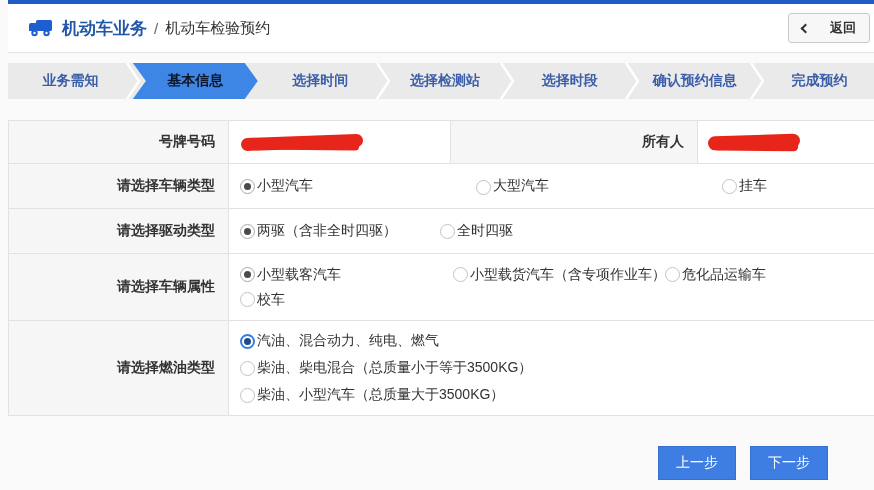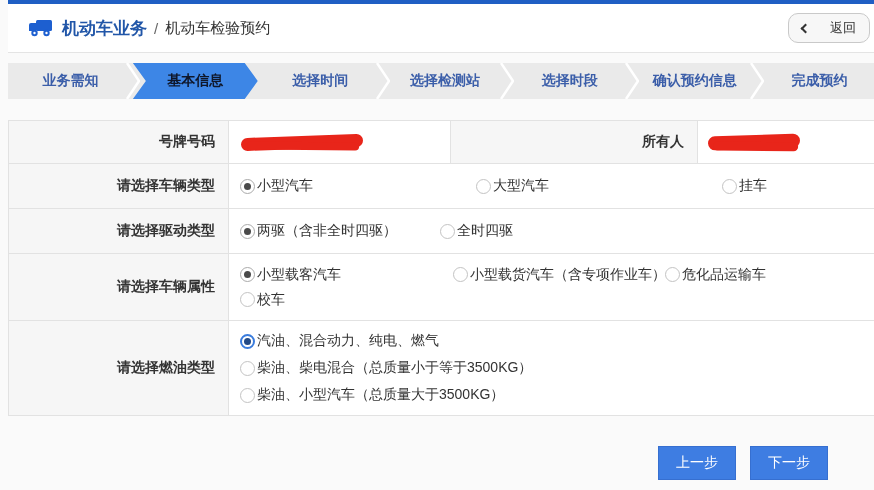--- a/index.html
+++ b/index.html
@@ -7,21 +7,21 @@
   .page { position:relative; width:874px; height:490px; background:#fafafa; overflow:hidden;margin-left:8px; }
 
   
   .topbar { height:4px; background:#1f5fc4; }
   header { height:49px; background:#fff; border-bottom:1px solid #e4e4e4; display:flex; align-items:center; padding:0 12px 0 20px; }
   .truck { display:inline-flex; margin-right:9px; }
   .title-main { color:#2156a8; font-size:17px; font-weight:bold; }
   .title-sep { color:#666; font-size:15px; margin:0 7px; }
   .title-sub { color:#333; font-size:15px; }
   .spacer { flex:1; }
-  .back-btn { display:inline-flex; align-items:center; gap:21px; background:#f7f7f7; border:1px solid #c9c9c9; border-radius:10px; padding:5px 13px; font-size:13px; color:#333; cursor:pointer; }
+  .back-btn { display:inline-flex; align-items:center; gap:21px; background:#f7f7f7; border:1px solid #c9c9c9; border-radius:3px; padding:5px 13px; font-size:13px; color:#333; cursor:pointer;font-weight:bold; }
   .chev-left { width:7px; height:7px; border-left:2px solid #333; border-bottom:2px solid #333; transform:rotate(45deg); display:inline-block; }
 
   
   .steps { display:flex; height:36px; background:#eaeaea; margin-top:10px; position:relative; }
   .step { flex:1; position:relative; display:flex; align-items:center; justify-content:center; font-size:14px; font-weight:bold; color:#3b5ea9; cursor:pointer; }
   .step.active { background:#3d86e6; color:#0f172a; clip-path:polygon(13px 50%, 0 0, calc(100% - 13px) 0, 100% 50%, calc(100% - 13px) 100%, 0 100%); }
   .sep-chev { position:absolute; right:-7px; top:0; z-index:2; pointer-events:none; }
 
   
   .table { margin-top:21px; background:#fff; border:1px solid #e2e2e2; border-bottom:none; }
@@ -30,21 +30,21 @@
   .cell-value { display:flex; align-items:center; background:#fff; }
   .row-first { height:43px; }
   .row-first .v1 { width:222px; border-right:1px solid #e2e2e2; padding-left:11px; }
   .row-first .l2 { width:247px; min-width:247px; }
   .row-first .v2 { flex:1; padding-left:10px; }
   .row-veh, .row-drv { height:45px; }
   .row-attr { height:67px; }
   .row-fuel { height:95px; }
   .cell-opts { flex:1; display:flex; align-items:center; flex-wrap:wrap; padding-left:11px; background:#fff; }
   .opt { display:inline-flex; align-items:center; gap:2px; font-size:14px; color:#333; cursor:pointer; white-space:nowrap; }
-  .row-veh .opt:nth-child(1){ width:236px; } .row-veh .opt:nth-child(2){ width:246px; }
+  .row-veh .opt:nth-child(1){ width:236px; } .row-veh .opt:nth-child(2){ width:246px;align-items:flex-end; }
   .row-drv .opt:nth-child(1){ width:200px; }
   .row-attr .cell-opts { align-content:center; row-gap:7px; }
   .row-attr .opt:nth-child(1){ width:213px; } .row-attr .opt:nth-child(2){ width:212px; } .row-attr .opt:nth-child(3){ width:215px; }
   .row-attr .opt:nth-child(4){ width:100%; }
   .row-fuel .cell-opts { flex-direction:column; align-items:flex-start; justify-content:center; row-gap:9px; }
   .row-fuel .opt { }
 
   .radio { width:15px; height:15px; min-width:15px; border-radius:50%; border:1px solid #c3c3c3; background:#fff; display:inline-flex; align-items:center; justify-content:center; }
   .radio .dot { width:7px; height:7px; border-radius:50%; }
   .radio.sel-dark { border-color:#aaa; } .radio.sel-dark .dot { background:#4a4a4a; }

